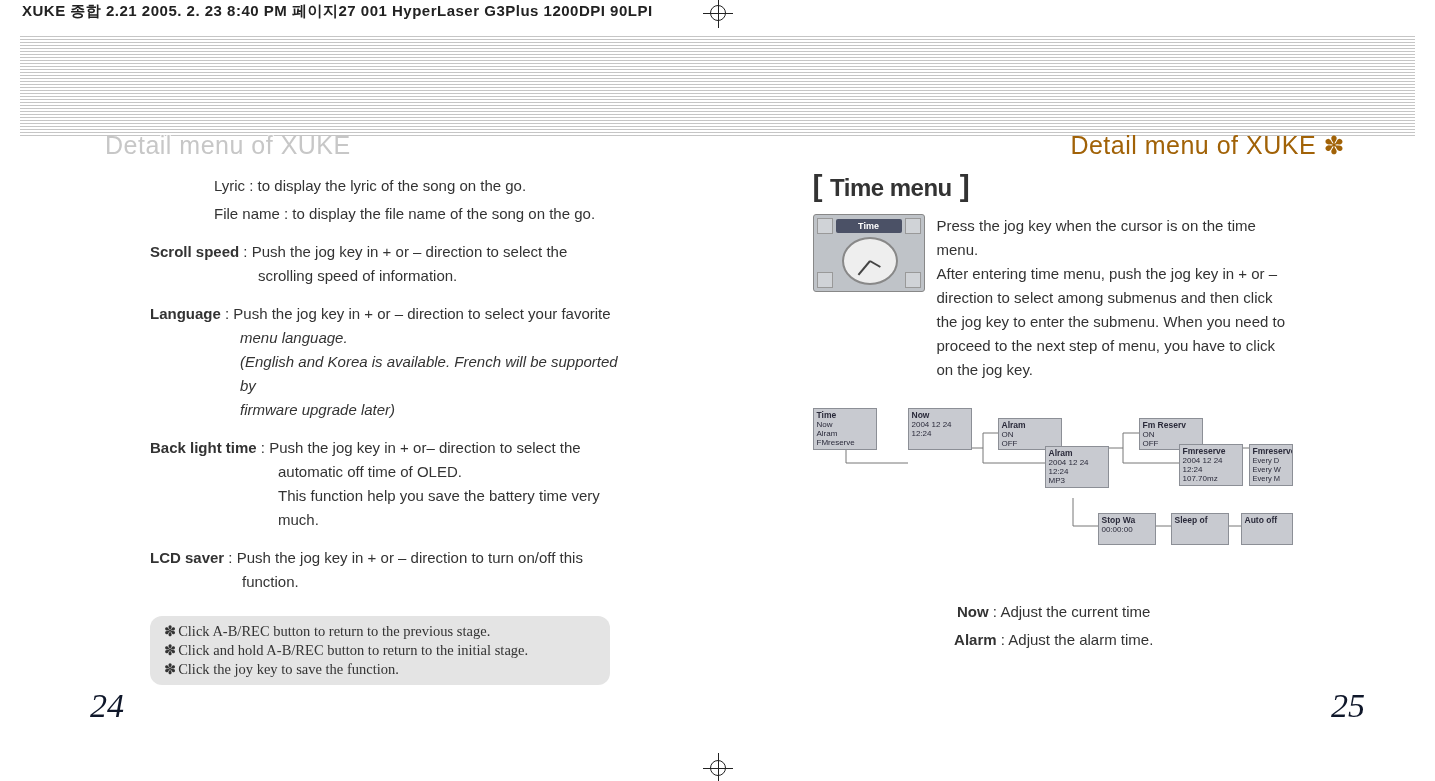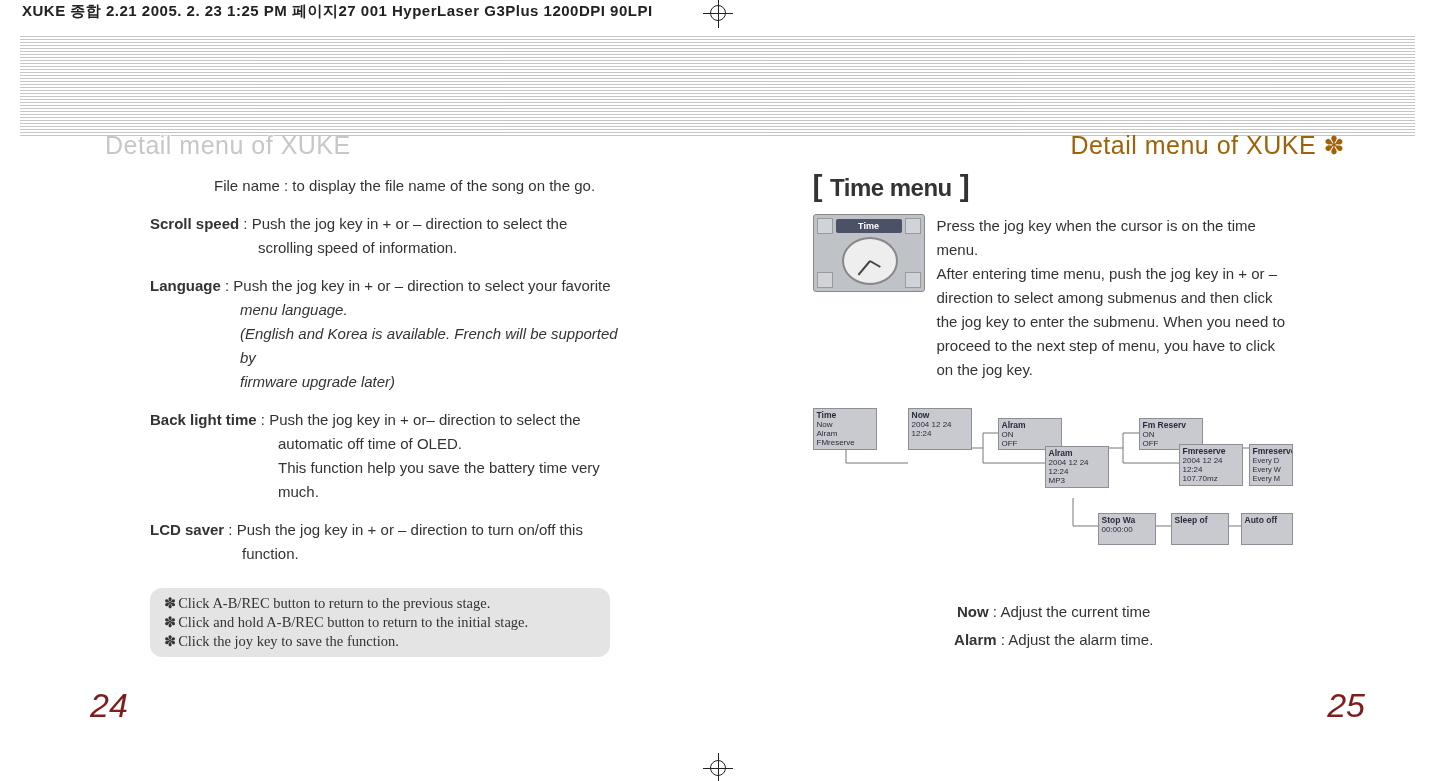--- a/index.html
+++ b/index.html
@@ -137,24 +137,24 @@
     color: #333;
     font-family: "Georgia", "Times New Roman", serif;
     width: 460px;
   }
   .tip-box .row { display: flex; gap: 2px; }
   .tip-star { font-family: serif; }
 
   .page-num {
     position: absolute;
     bottom: -4px;
-    font-family: Liberation Sans, sans-serif;
+    font-family: Liberation Serif, serif;
     font-size: 34px;
     font-style: italic;
-    color: #7f1d1d;
+    color: #0f172a;
   }
   .page-left .page-num { left: 90px; }
   .page-right .page-num { right: 70px; }
 
   .section-title {
     display: flex;
     align-items: baseline;
     gap: 8px;
     font-size: 24px;
     font-weight: 800;
@@ -228,40 +228,41 @@
   .node .t { font-weight:700; font-size:8.5px; }
   .node-small { height: 32px; }
 
   .defs-bottom { margin-top: 32px; text-align: center; }
 
   .below-intro { margin-top: 2px; }
 </style>
 </head>
 <body>
 
-<div class="top-meta">XUKE 종합 2.21  2005. 2. 23 1:25 PM  페이지27   001 HyperLaser G3Plus 1200DPI 90LPI</div>
+<div class="top-meta">XUKE 종합 2.21  2005. 2. 23 8:40 PM  페이지27   001 HyperLaser G3Plus 1200DPI 90LPI</div>
 
 <div class="crop-mark-top">
     <div class="crop-circle"></div>
   </div>
 <div class="crop-mark-bot">
     <div class="crop-circle"></div>
   </div>
 
 <div class="stripe-band"></div>
 <div class="header-title header-left">Detail menu of XUKE</div>
 <div class="header-title header-right">
   <span>Detail menu of XUKE</span>
   <span class="star">✽</span>
 </div>
 
 <div class="spread">
 
   <div class="page page-left">
     <div class="body">
+      <div class="def-row indent1">Lyric : to display the lyric of the song on the go.</div>
       <div class="def-row indent1">File name : to display the file name of the song on the go.</div>
 
       <div class="def-block">
         <span class="def-label">Scroll speed</span><span> : Push the jog key in + or – direction to select the</span>
         <div class="indent-scroll">scrolling speed of information.</div>
       </div>
 
       <div class="def-block">
         <span class="def-label">Language</span><span> : Push the jog key in + or – direction to select your favorite</span>
         <div class="indent-lang">menu language.</div>

